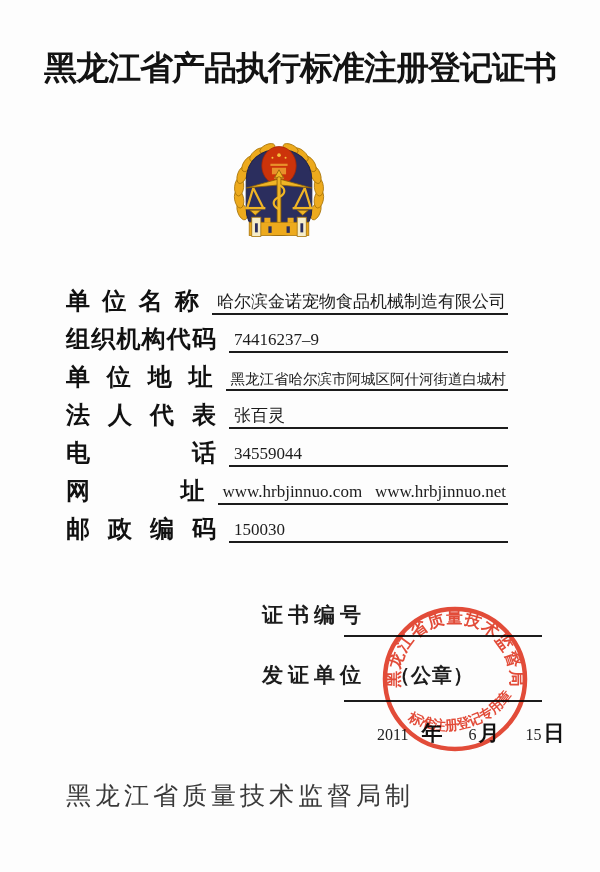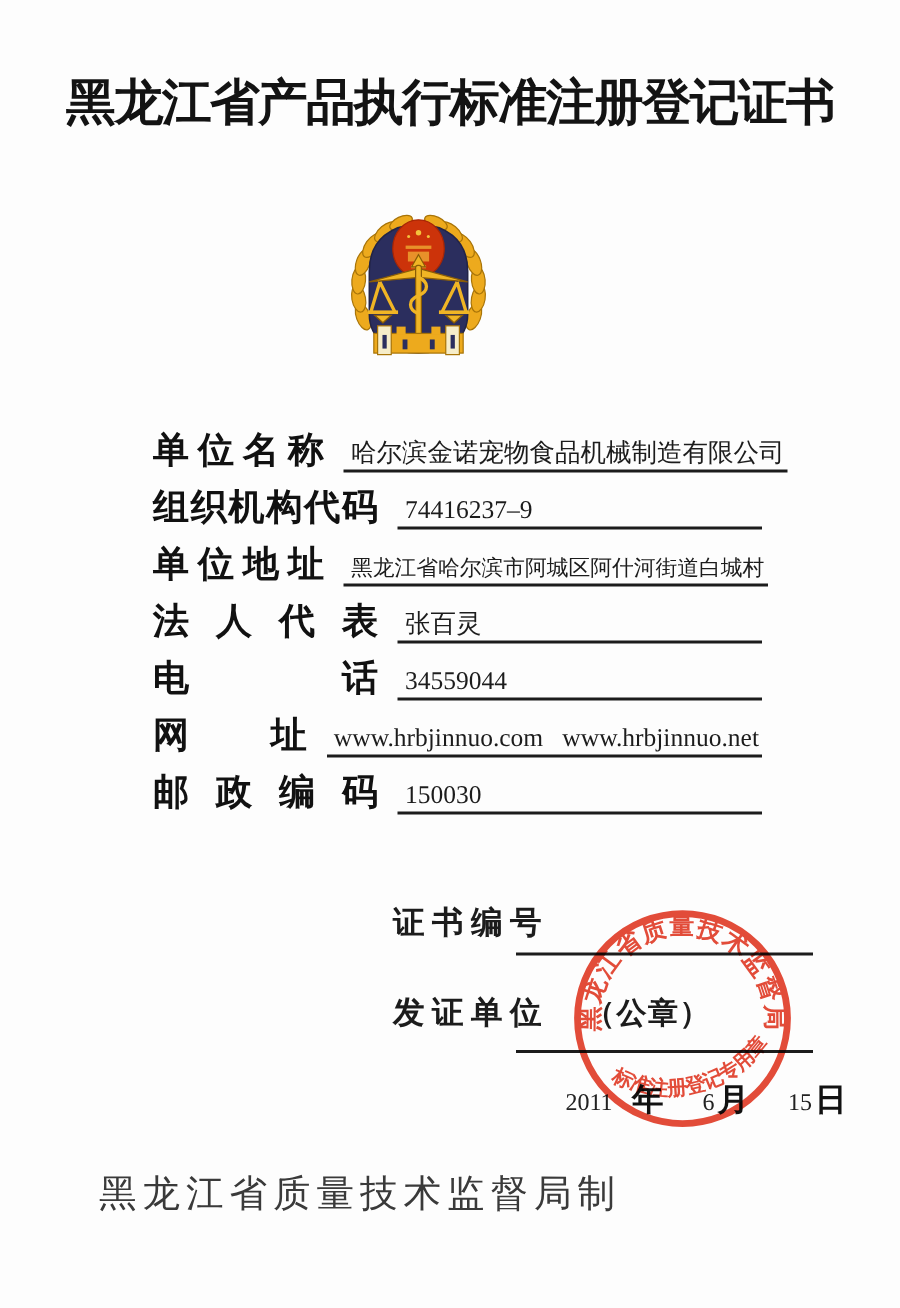--- a/index.html
+++ b/index.html
@@ -7,21 +7,21 @@
     width:600px;height:872px;position:relative;background:#fdfdfd;
     font-family:"Liberation Serif","DejaVu Serif",serif;color:#1c1c1c;overflow:hidden;
   }
   .title{
     position:absolute;top:46px;left:0;width:600px;text-align:center;
     font-size:33px;font-weight:bold;letter-spacing:-1px;color:#131313;white-space:nowrap;
   }
   .emblem{position:absolute;left:226px;top:136px;width:106px;height:114px;}
   
   .fields{position:absolute;left:66px;top:277px;width:442px;}
-  .field-row{display:flex;align-items:flex-end;height:38px;margin-left:36px;}
+  .field-row{display:flex;align-items:flex-end;height:38px;}
   .flabel{
     width:150px;font-size:24px;font-weight:bold;color:#111;line-height:1.12;
     text-align:justify;text-align-last:justify;white-space:nowrap;
   }
   .fvalue{
     flex:1;margin-left:13px;border-bottom:2px solid #1c1c1c;
     font-size:17px;line-height:1.25;padding:0 2px 1px 5px;white-space:pre;overflow:visible;
   }
   .fvalue.small{font-size:14.5px;}
   

